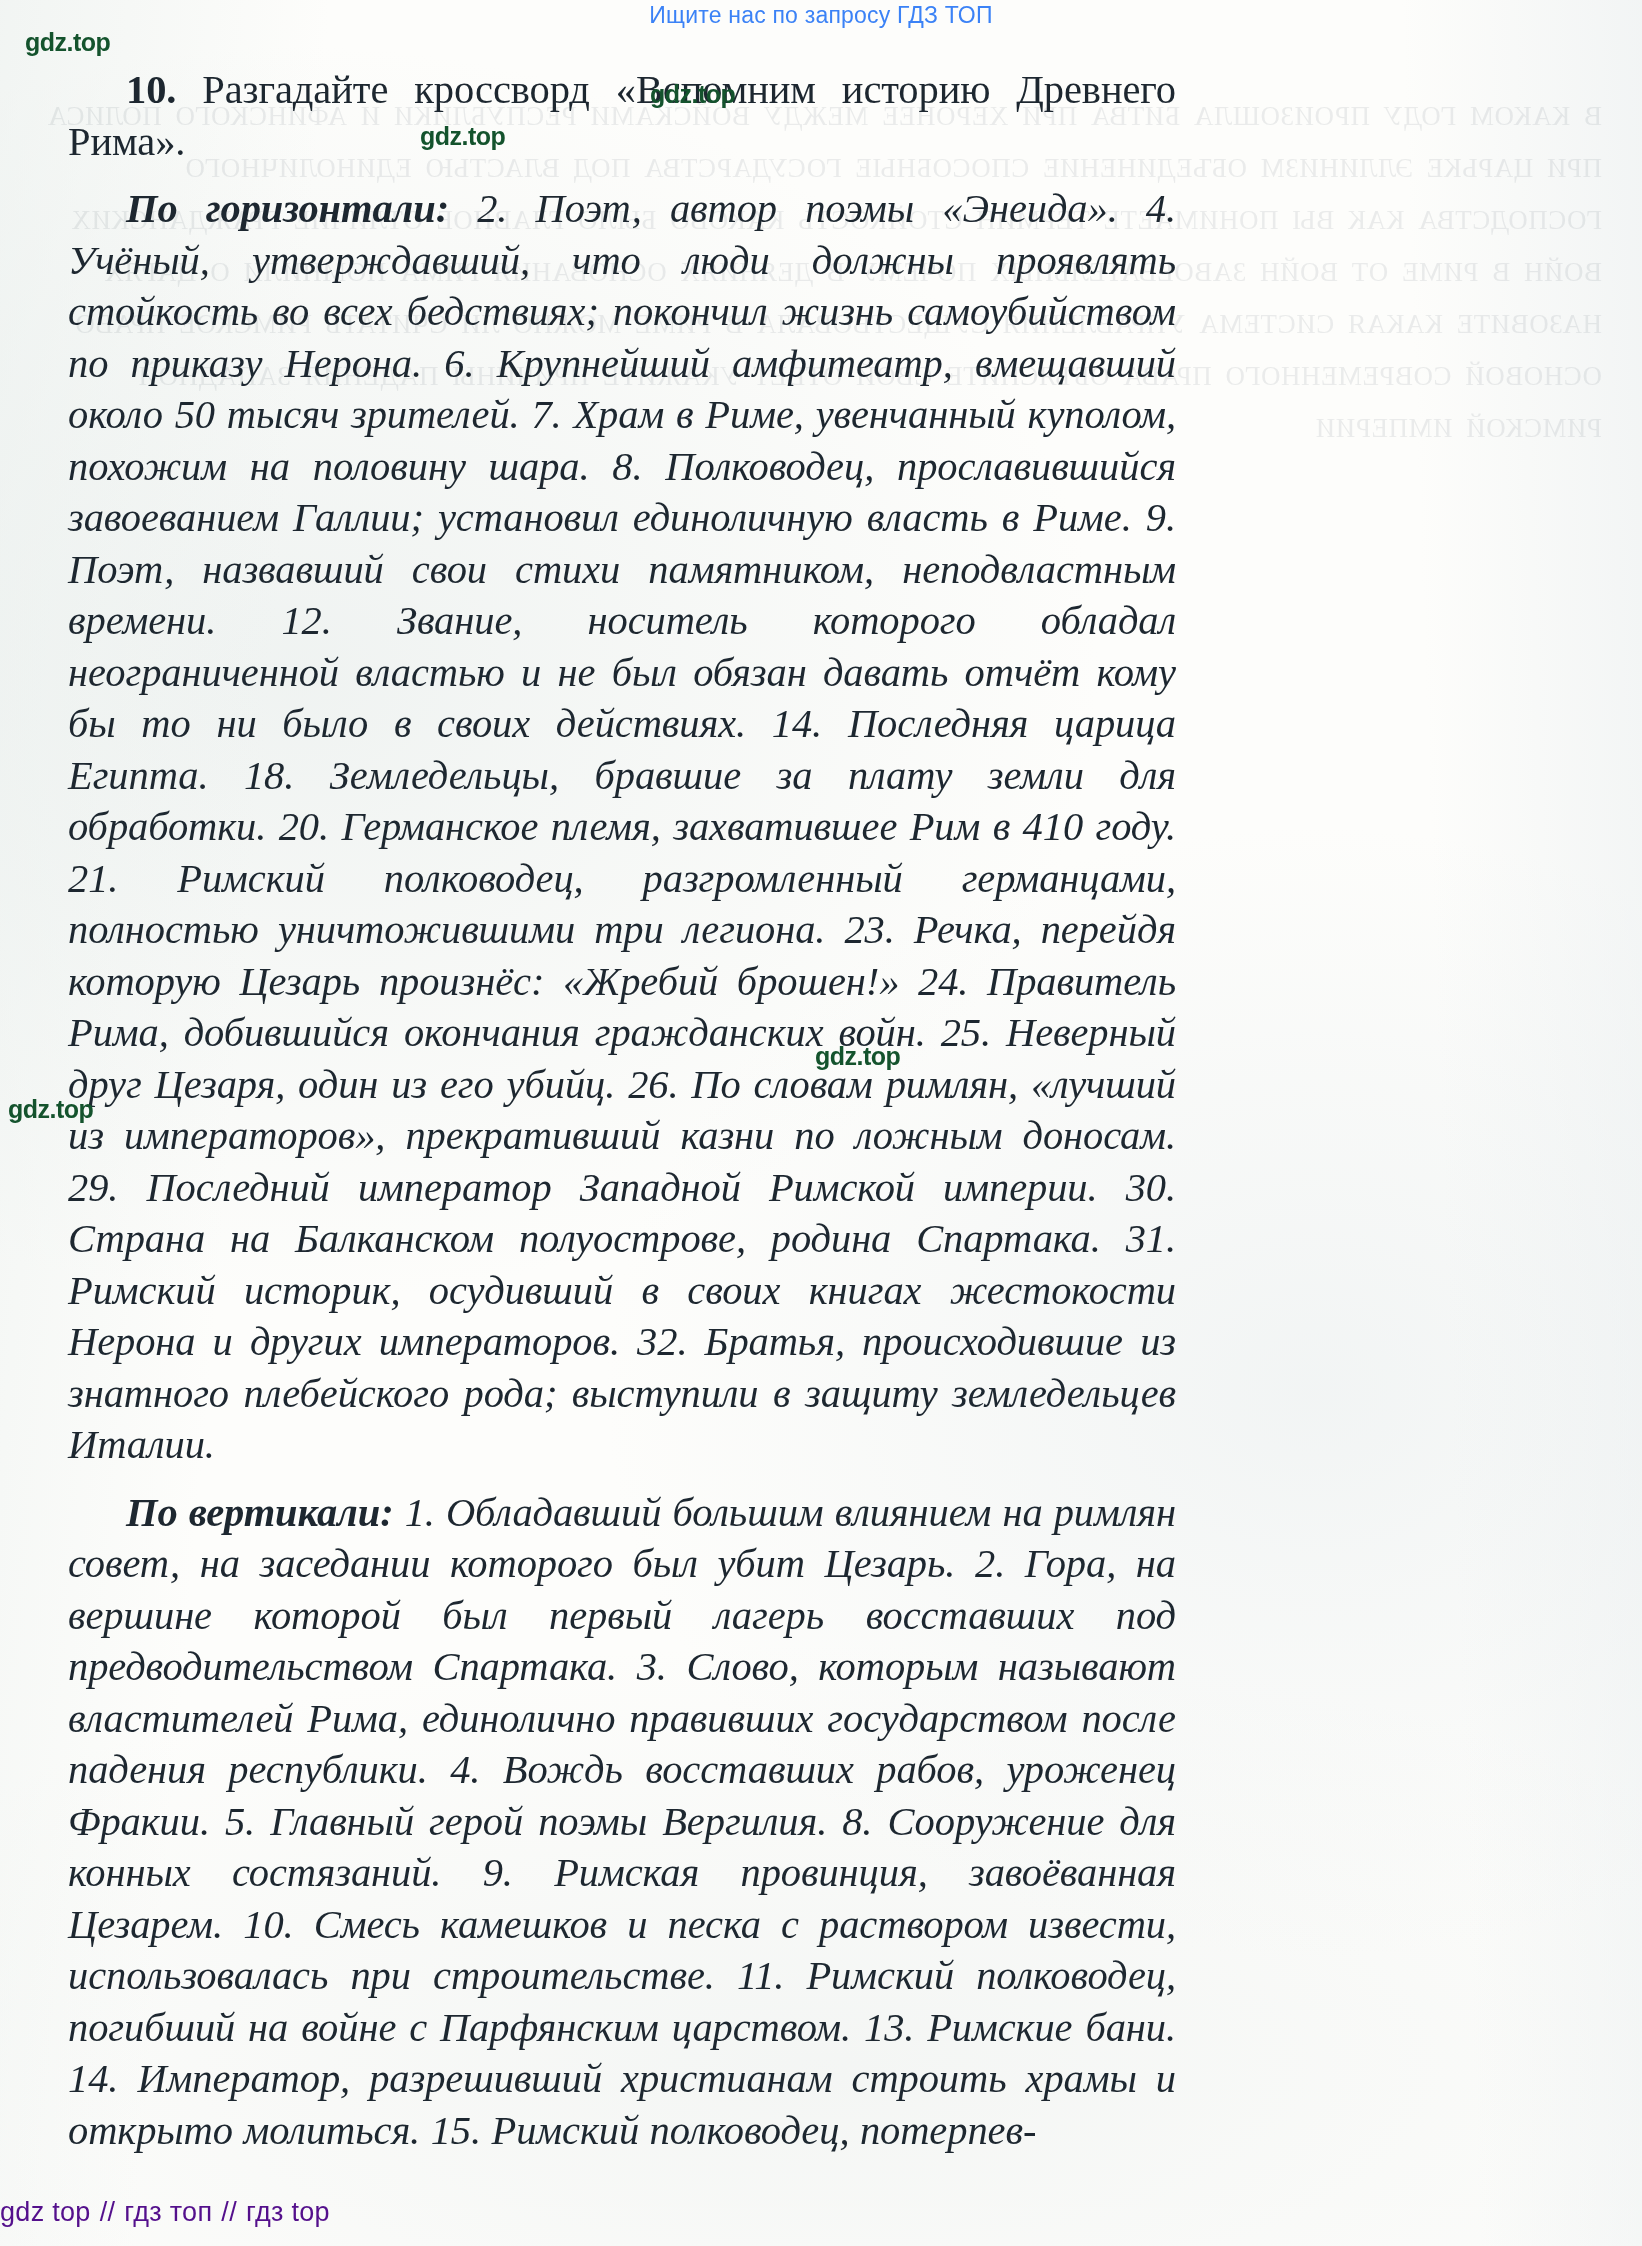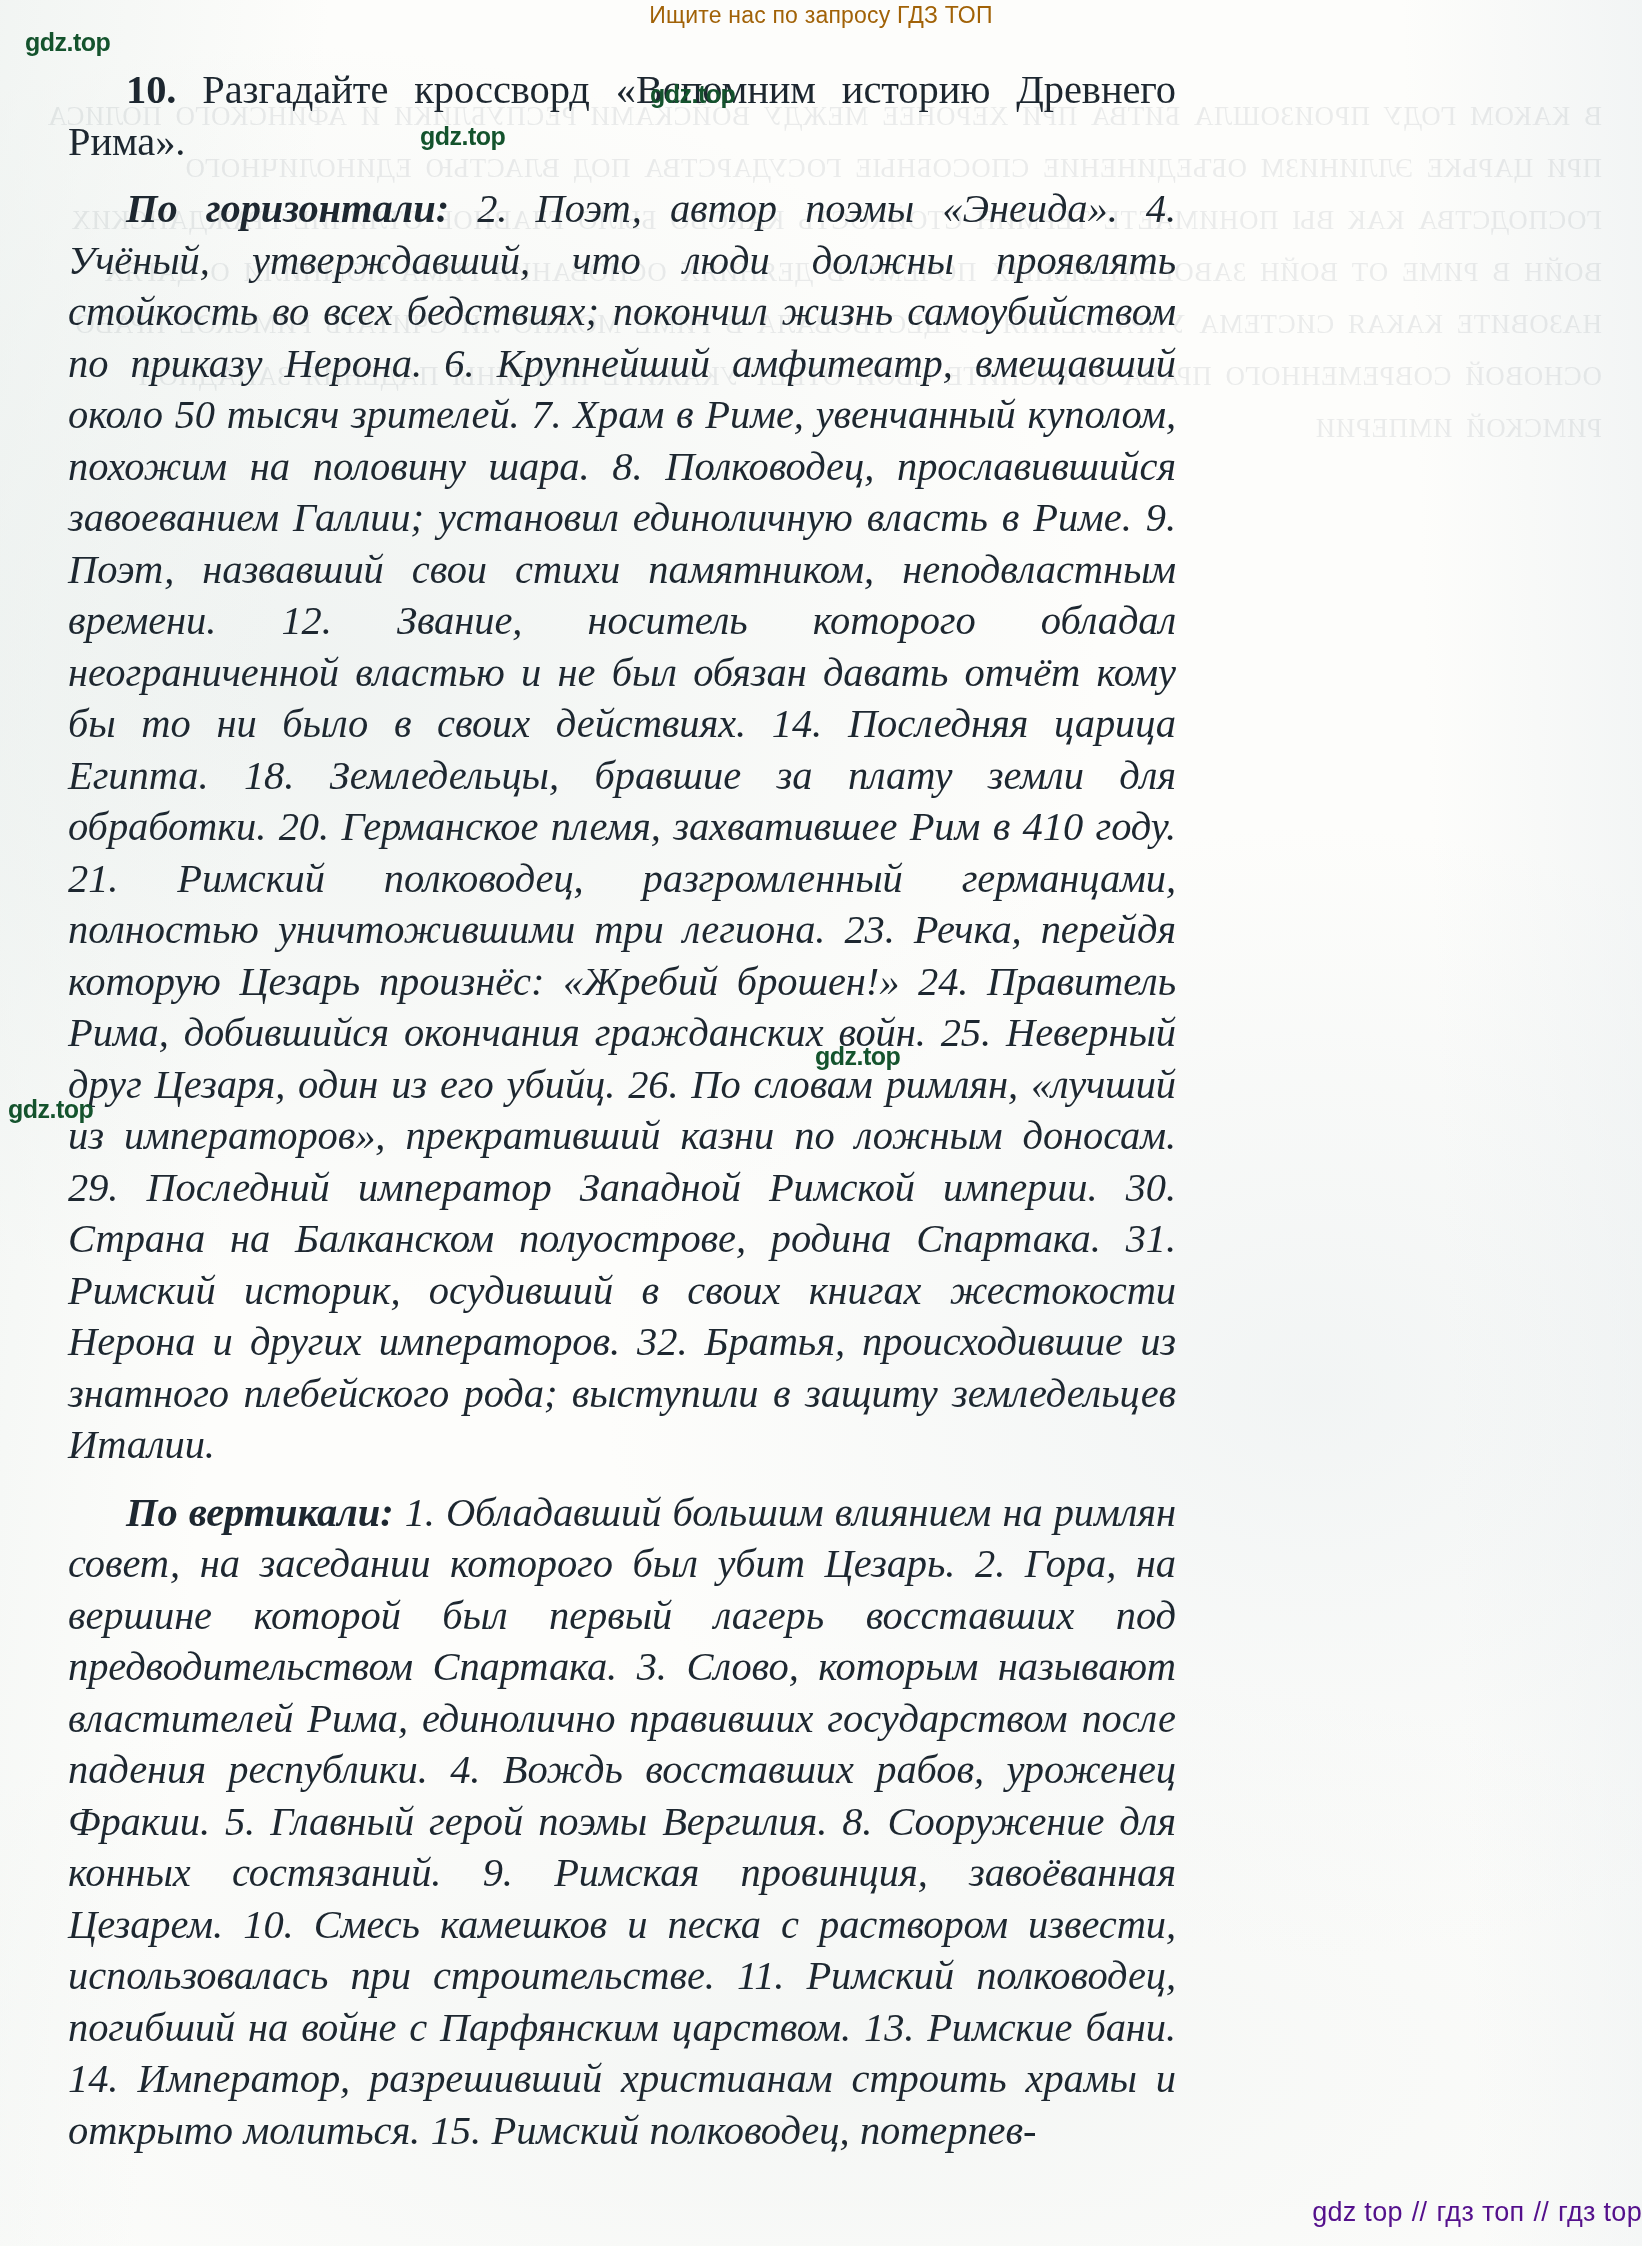--- a/index.html
+++ b/index.html
@@ -48,21 +48,21 @@
     overflow: hidden;
     word-spacing: 6px;
   }
 
   #promo-banner {
     position: absolute;
     top: 2px;
     left: 0;
     width: 100%;
     text-align: center;
-    color: #a16207;
+    color: #3b82f6;
     font-family: "Liberation Sans", sans-serif;
     font-size: 23px;
     font-weight: 400;
     letter-spacing: 0.2px;
   }
 
   #content {
     position: absolute;
     left: 52px;
     top: 48px;
@@ -91,21 +91,21 @@
     letter-spacing: -0.5px;
     pointer-events: none;
     font-weight: bold;
   }
 
   #footer {
     position: absolute;
     left: 0;
     bottom: 18px;
     width: 100%;
-    text-align: right;
+    text-align: left;
     color: #54108c;
     font-family: "Liberation Sans", sans-serif;
     font-size: 27px;
     letter-spacing: 0.3px;
   }
   #footer .sep { padding: 0 9px; }
 </style>
 </head>
 <body>
 

